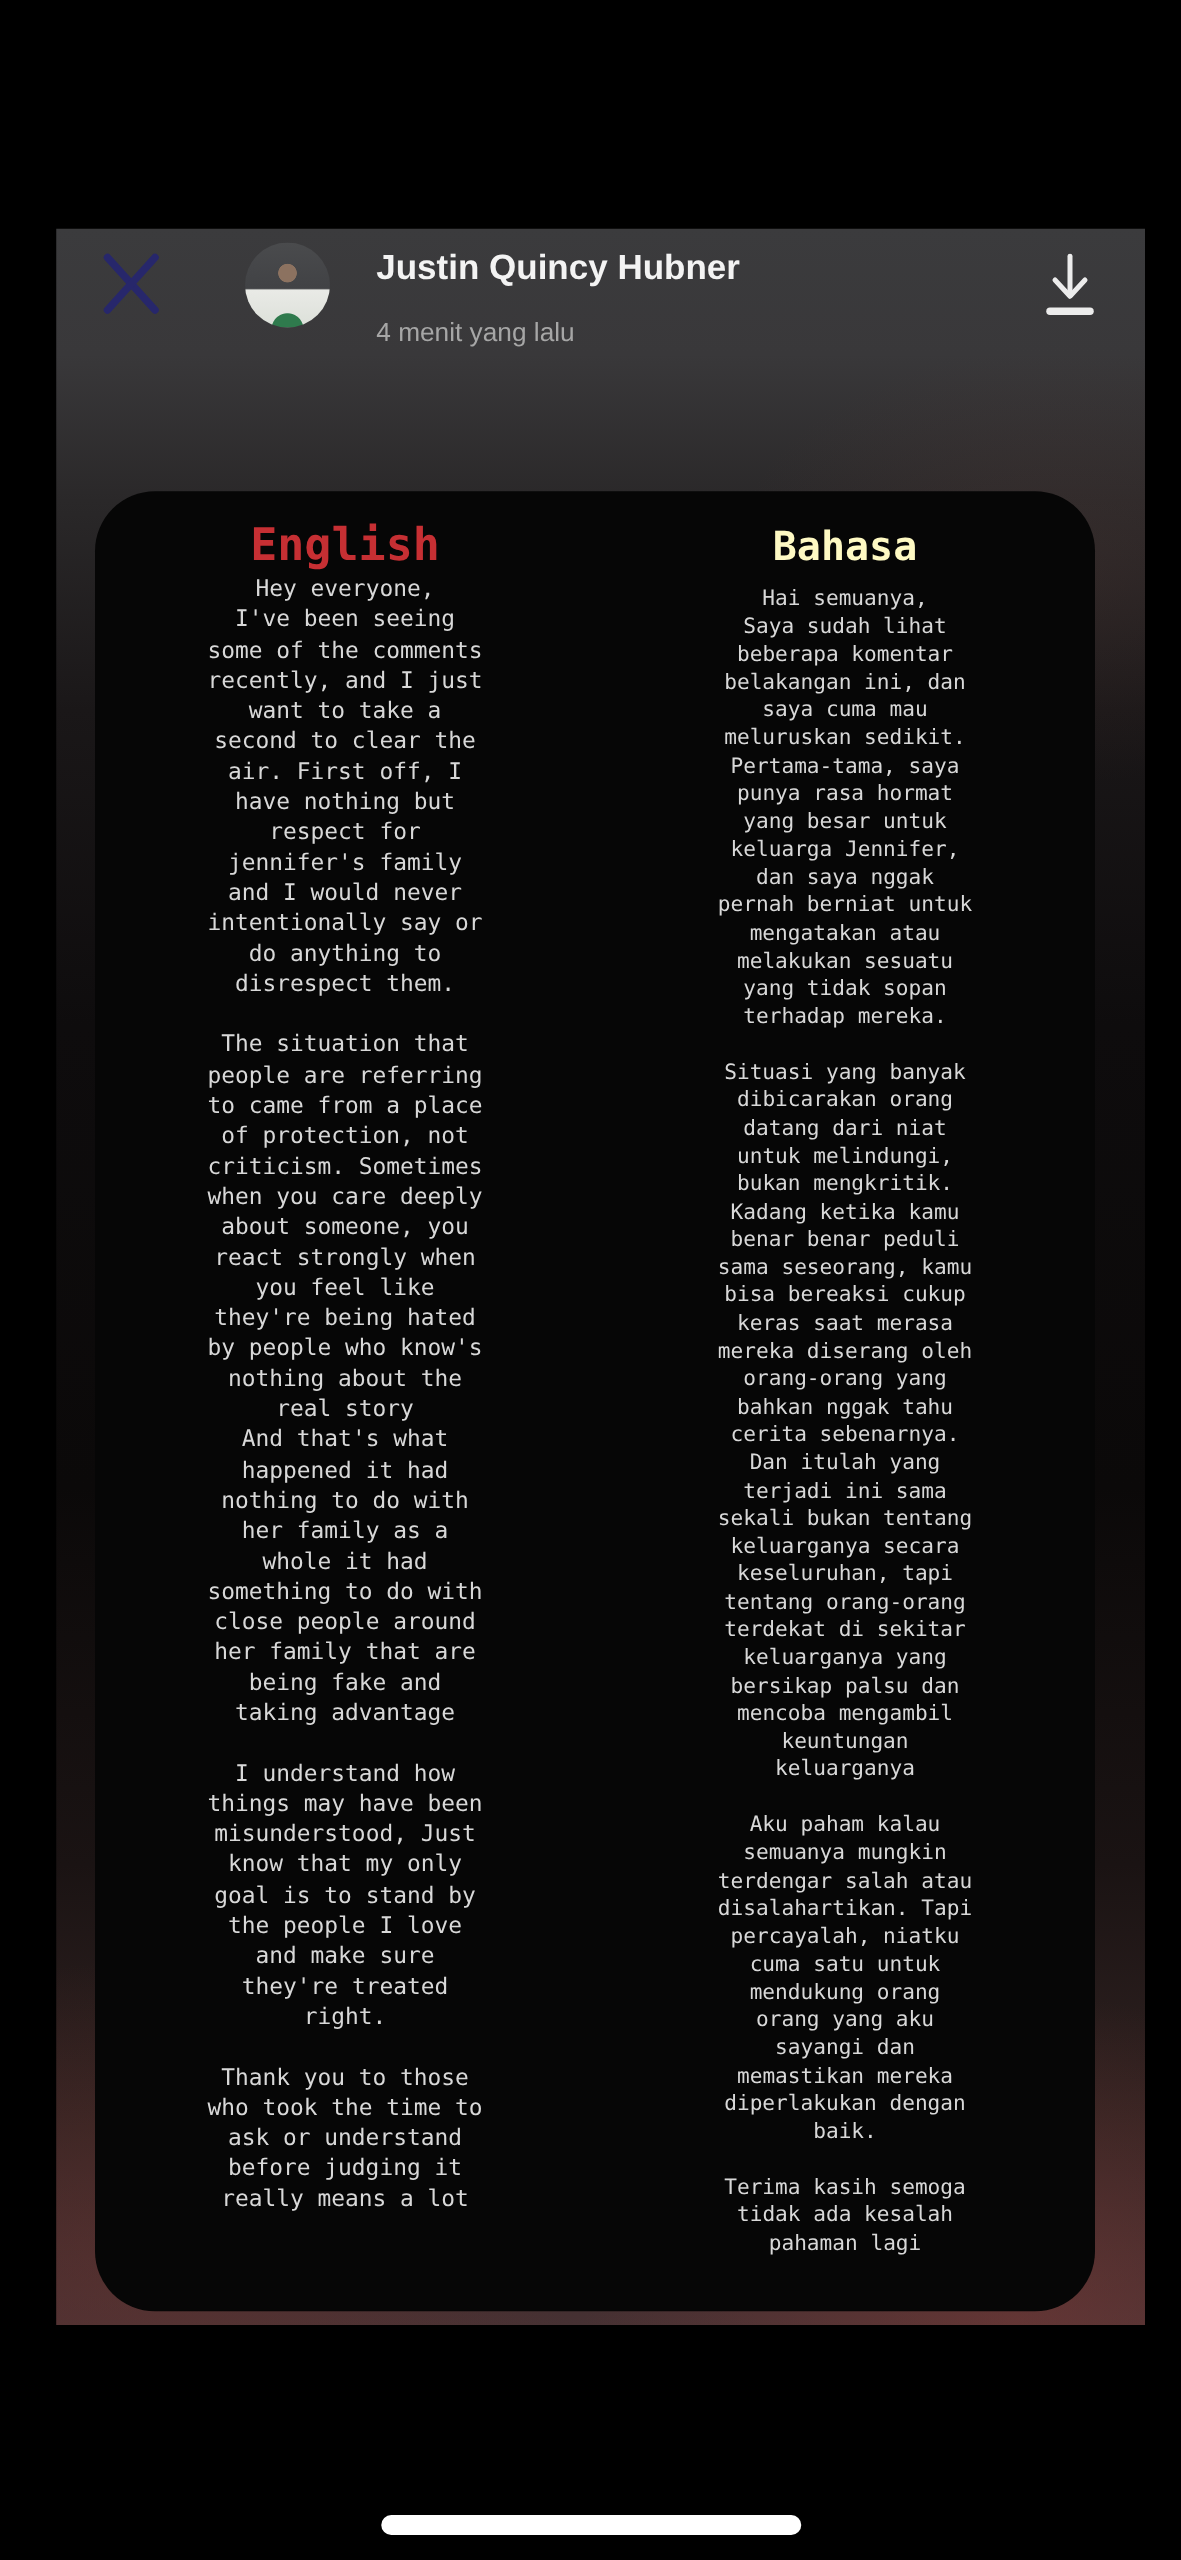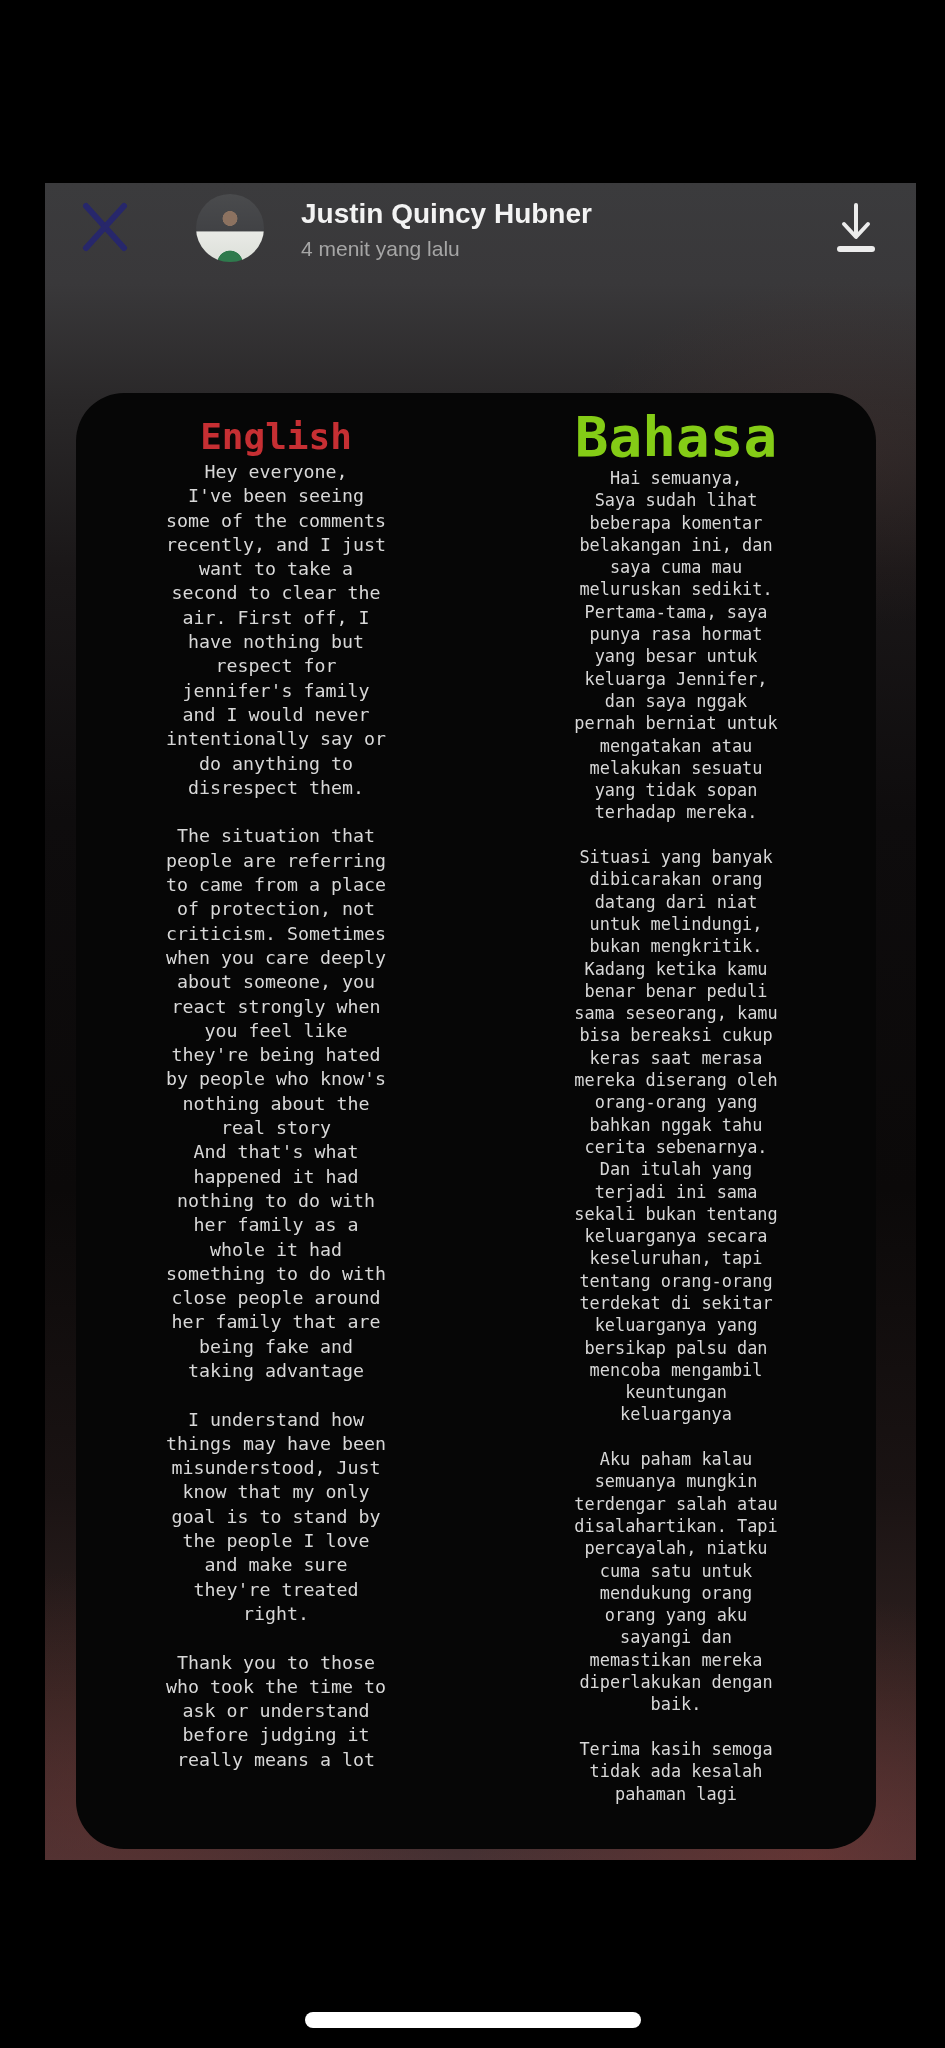--- a/index.html
+++ b/index.html
@@ -22,35 +22,35 @@
   .avatar{
     position:absolute;left:151px;top:11px;width:68px;height:68px;border-radius:50%;
     background:
       radial-gradient(circle at 50% 36%, #8c7260 0 13%, rgba(0,0,0,0) 14%),
       radial-gradient(circle at 50% 102%, #2f7a4d 0 16%, rgba(0,0,0,0) 17%),
       linear-gradient(180deg,#4a4b4d 0%,#414245 54%,#e9eae6 56%,#dce0d9 100%);
     overflow:hidden;
   }
   .user-block{position:absolute;left:256px;top:15px;}
   .user-name{color:#f3f3f3;font-size:28px;font-weight:bold;line-height:32px;}
-  .story-time{color:#a6a6a6;font-size:21px;line-height:24px;margin-top:7px;}
+  .story-time{color:#a6a6a6;font-size:21px;line-height:24px;margin-top:25px;}
   .download-button{
     position:absolute;right:30px;top:10px;width:60px;height:70px;
     display:flex;align-items:center;justify-content:center;cursor:pointer;
   }
   .card{
     position:absolute;left:31px;top:210px;width:800px;height:1456px;
     background:#060606;border-radius:48px;display:flex;
   }
   .col{width:50%;padding-top:22px;text-align:center;box-sizing:border-box;}
   .col-title{
     font-family:"DejaVu Sans Mono",monospace;font-weight:bold;
   }
   .col-title.en{color:#c62f33;font-size:36px;line-height:40px;margin:2px 0 3px 0;}
-  .col-title.id{color:#84cc16;font-size:56px;line-height:44px;margin:0 0 8px 0;}
+  .col-title.id{color:#fef9c3;font-size:32px;line-height:44px;margin:0 0 8px 0;}
   .col-body{
     font-family:"DejaVu Sans Mono",monospace;color:#d8d8d8;
     white-space:pre-line;
   }
   .col-body.en{font-size:18.3px;line-height:24.3px;}
   .col-body.id{font-size:16.9px;line-height:22.3px;text-align:center;}
   .home-indicator{
     position:absolute;left:50%;transform:translateX(-50%);top:2012px;
     width:336px;height:16px;border-radius:9px;background:#fff;cursor:grab;
   }

